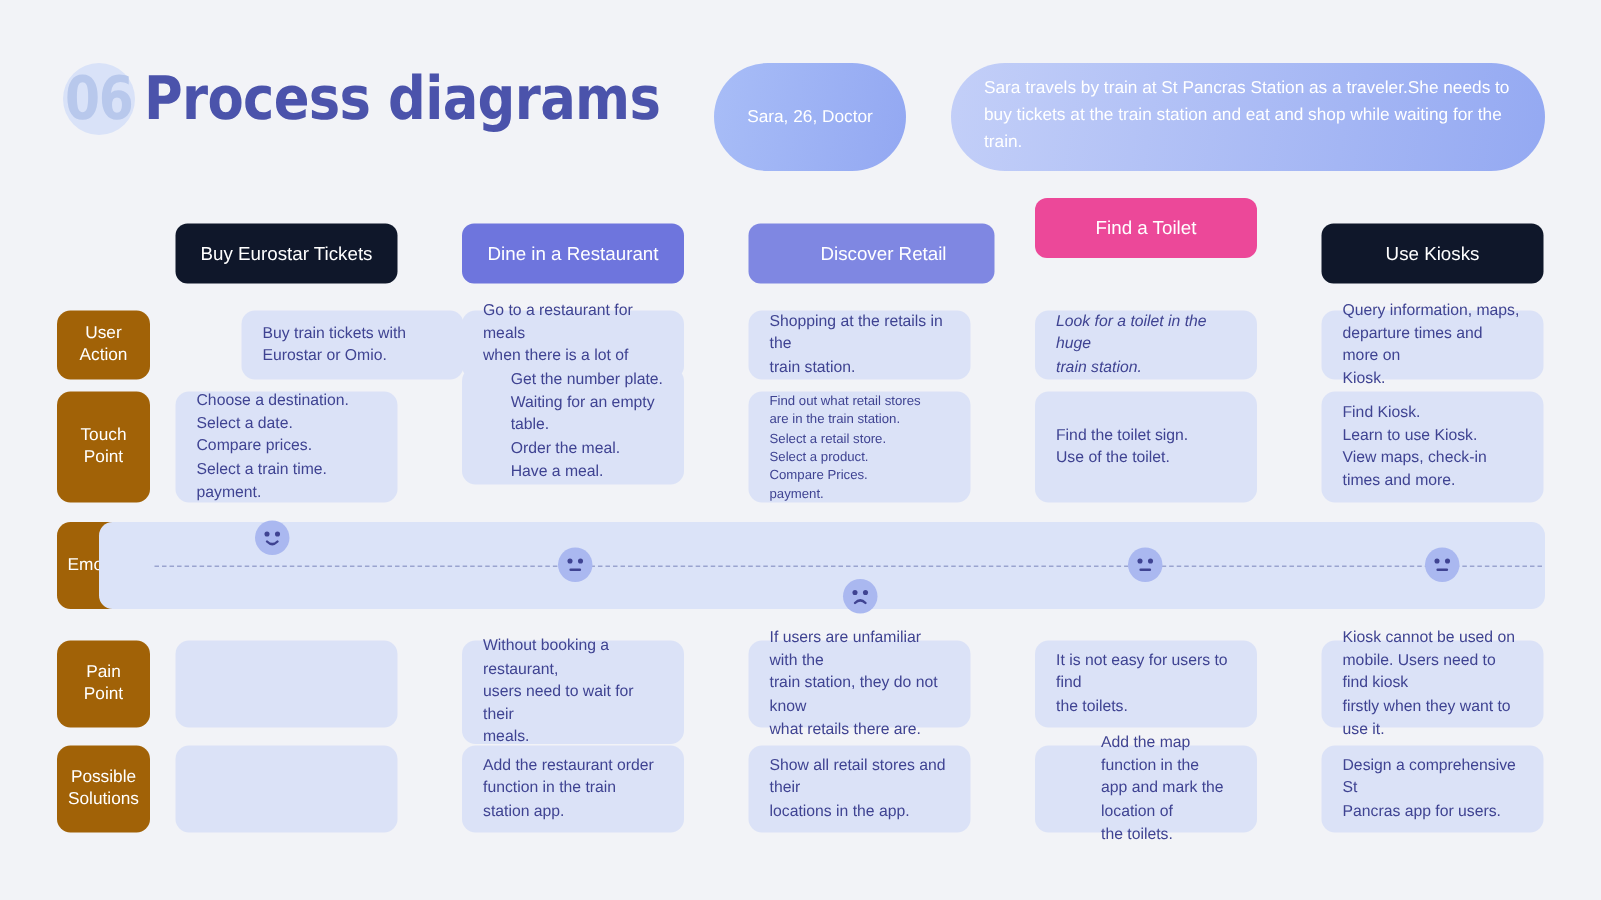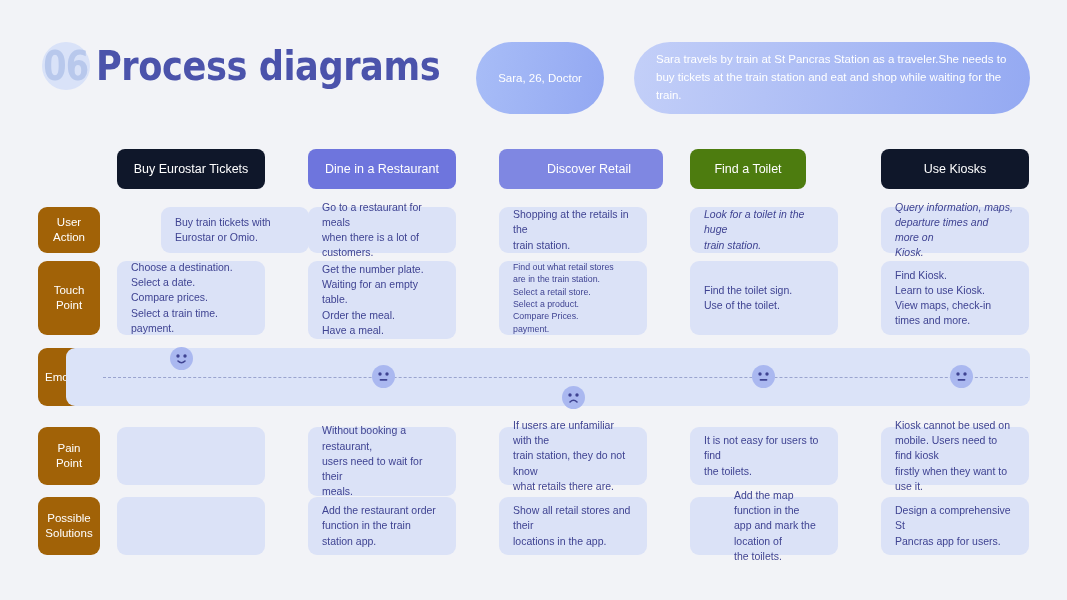--- a/index.html
+++ b/index.html
@@ -197,21 +197,21 @@
 
   <div class="col-header" style="left:117px; top:149px; width:148px; background:#0f172a;">
     <span>Buy Eurostar Tickets</span>
   </div>
   <div class="col-header" style="left:308px; top:149px; width:148px; background:#6e75dd;">
     <span>Dine in a Restaurant</span>
   </div>
   <div class="col-header" style="left:499px; top:149px; width:148px; background:#7f87e2;padding-left:16px;">
     <span>Discover Retail</span>
   </div>
-  <div class="col-header" style="left:690px; top:149px; width:116px; background:#4d7c0f;">
+  <div class="col-header" style="left:690px; top:132px; width:148px; background:#ec4899;">
     <span>Find a Toilet</span>
   </div>
   <div class="col-header" style="left:881px; top:149px; width:148px; background:#0f172a;">
     <span>Use Kiosks</span>
   </div>
 
   <div class="row-label" style="top:207px; height:46px;">
     <span class="cell-text">User
 Action</span>
   </div>
@@ -240,34 +240,34 @@
 when there is a lot of customers.</span>
   </div>
   <div class="cell" style="left:499px; top:207px; width:148px; height:46px;">
     <span class="cell-text">Shopping at the retails in the
 train station.</span>
   </div>
   <div class="cell" style="left:690px; top:207px; width:148px; height:46px;font-style:italic;">
     <span class="cell-text">Look for a toilet in the huge
 train station.</span>
   </div>
-  <div class="cell" style="left:881px; top:207px; width:148px; height:46px;font-style:italic;">
+  <div class="cell" style="left:881px; top:207px; width:148px; height:46px;">
     <span class="cell-text">Query information, maps,
 departure times and more on
 Kiosk.</span>
   </div>
 
   <div class="cell" style="left:117px; top:261px; width:148px; height:74px;">
     <span class="cell-text">Choose a destination.
 Select a date.
 Compare prices.
 Select a train time.
 payment.</span>
   </div>
-  <div class="cell" style="left:308px; top:261px; width:148px; height:78px;">
+  <div class="cell" style="left:308px; top:245px; width:148px; height:78px;justify-content:flex-end;">
     <span class="cell-text">Get the number plate.
 Waiting for an empty
 table.
 Order the meal.
 Have a meal.</span>
   </div>
   <div class="cell tiny" style="left:499px; top:261px; width:148px; height:74px;">
     <span class="cell-text">Find out what retail stores
 are in the train station.
 Select a retail store.

